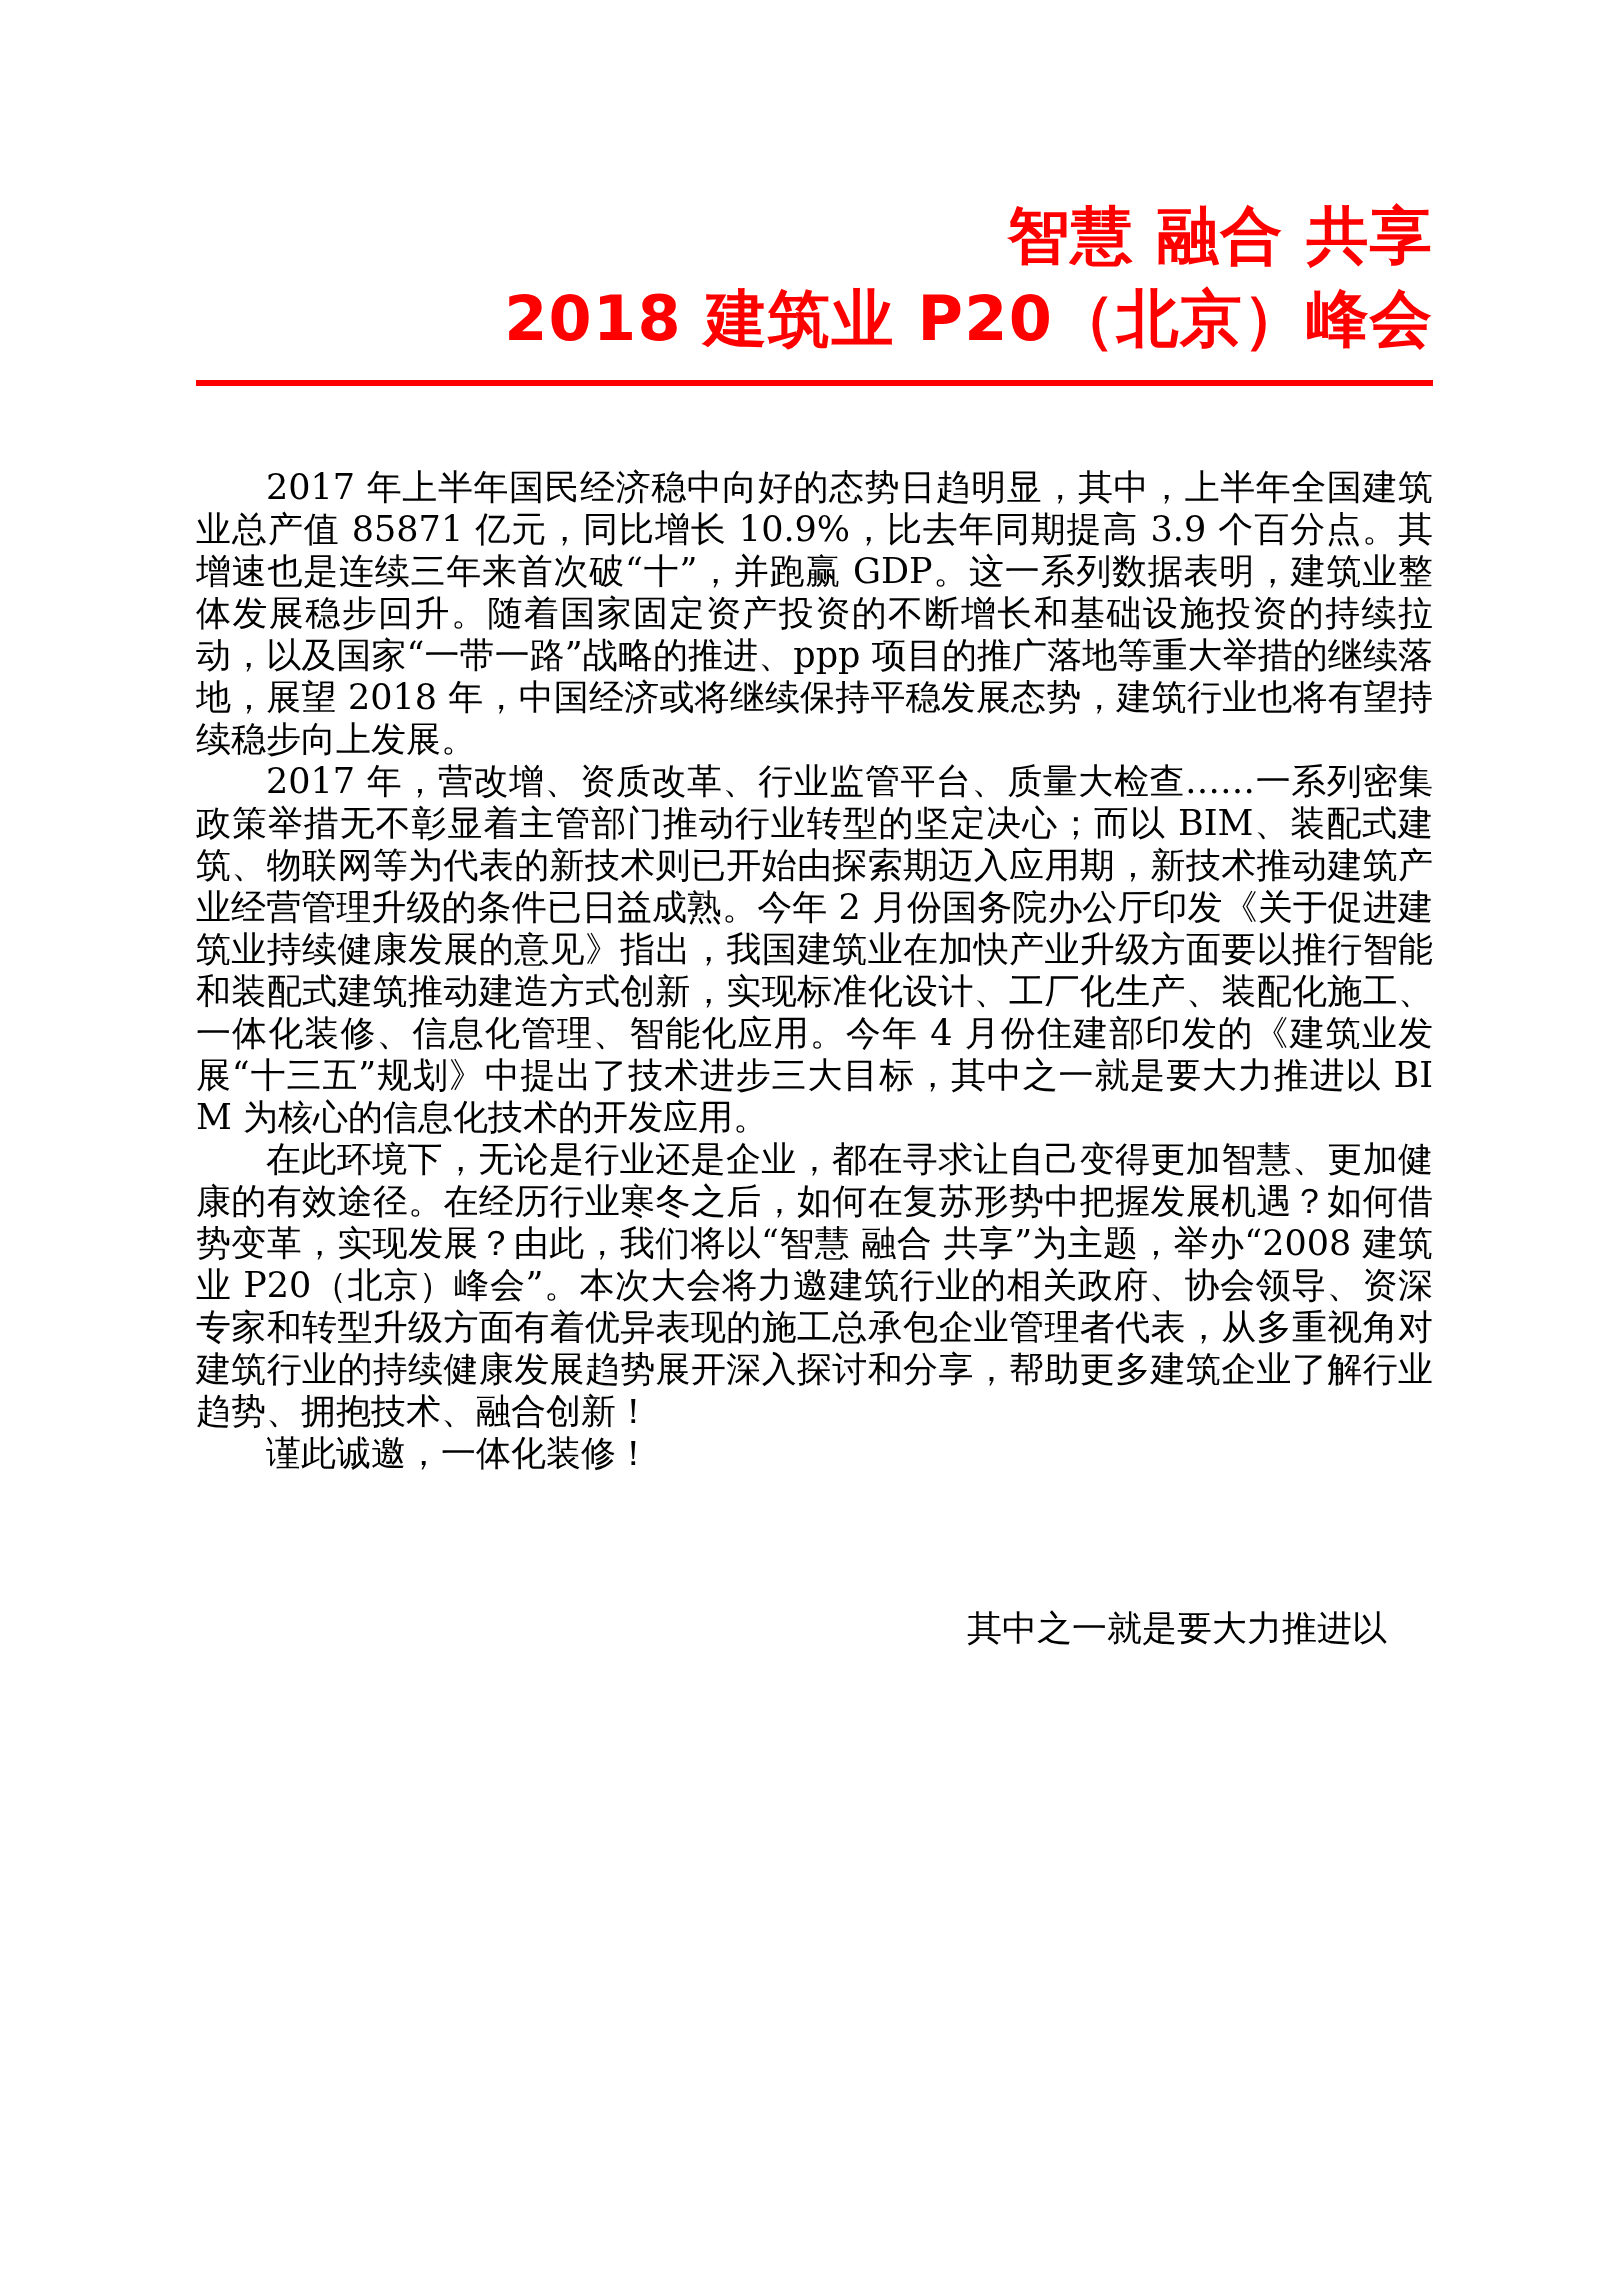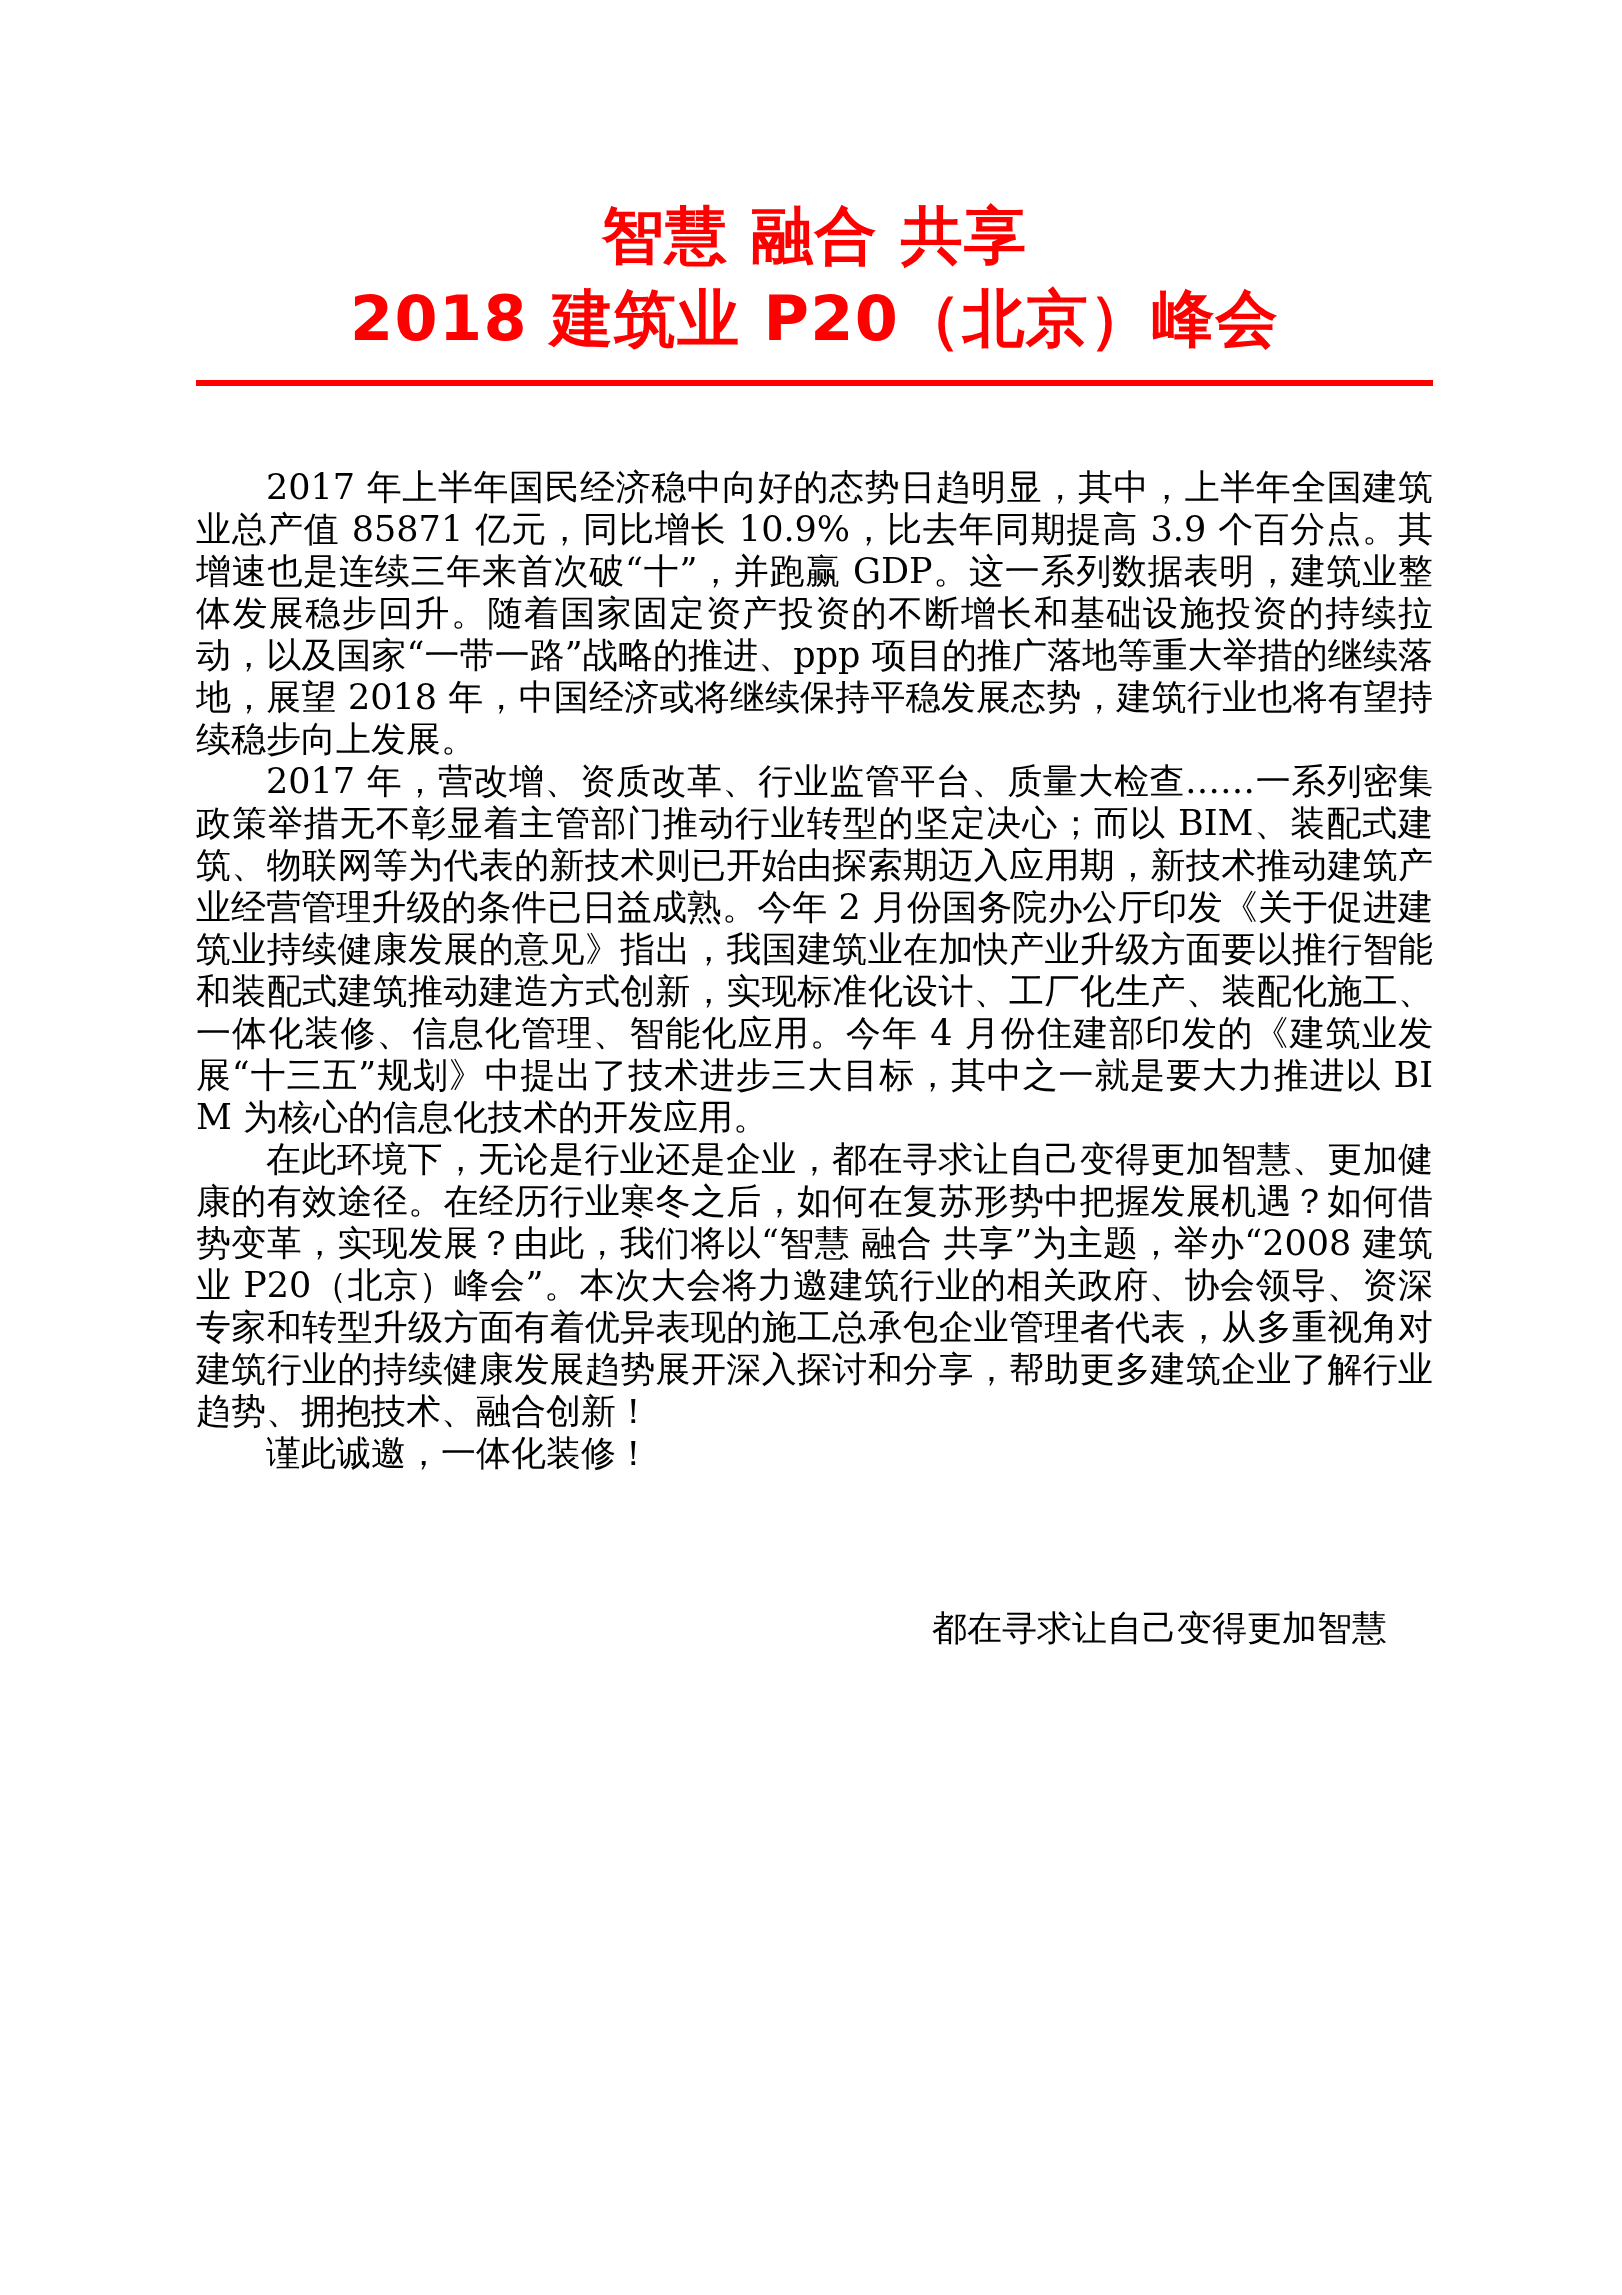--- a/index.html
+++ b/index.html
@@ -19,20 +19,21 @@
   }
   .doc-header { text-align: center; }
   .title-line {
     font-family: "DejaVu Sans", "Liberation Sans", sans-serif;
     font-weight: bold;
     color: var(--accent, #FF0000);
     font-size: 62px;
     line-height: 83px;
     letter-spacing: 1.3px;
     white-space: nowrap;
+    text-align: right;
   }
   .header-rule {
     height: 6.5px;
     background: var(--accent, #FF0000);
     margin-top: 19.6px;
   }
   .letter-body {
     margin-top: 80px;
     font-size: 35px;
     line-height: 42px;
@@ -63,17 +64,17 @@
   </header>
 
   <main class="letter-body">
     <p>2017 年上半年国民经济稳中向好的态势日趋明显，其中，上半年全国建筑业总产值 85871 亿元，同比增长 10.9%，比去年同期提高 3.9 个百分点。其增速也是连续三年来首次破“十”，并跑赢 GDP。这一系列数据表明，建筑业整体发展稳步回升。随着国家固定资产投资的不断增长和基础设施投资的持续拉动，以及国家“一带一路”战略的推进、ppp 项目的推广落地等重大举措的继续落地，展望 2018 年，中国经济或将继续保持平稳发展态势，建筑行业也将有望持续稳步向上发展。</p>
     <p>2017 年，营改增、资质改革、行业监管平台、质量大检查……一系列密集政策举措无不彰显着主管部门推动行业转型的坚定决心；而以 BIM、装配式建筑、物联网等为代表的新技术则已开始由探索期迈入应用期，新技术推动建筑产业经营管理升级的条件已日益成熟。今年 2 月份国务院办公厅印发《关于促进建筑业持续健康发展的意见》指出，我国建筑业在加快产业升级方面要以推行智能和装配式建筑推动建造方式创新，实现标准化设计、工厂化生产、装配化施工、一体化装修、信息化管理、智能化应用。今年 4 月份住建部印发的《建筑业发展“十三五”规划》中提出了技术进步三大目标，其中之一就是要大力推进以 BIM 为核心的信息化技术的开发应用。</p>
     <p>在此环境下，无论是行业还是企业，都在寻求让自己变得更加智慧、更加健康的有效途径。在经历行业寒冬之后，如何在复苏形势中把握发展机遇？如何借势变革，实现发展？由此，我们将以“智慧 融合 共享”为主题，举办“2008 建筑业 P20（北京）峰会”。本次大会将力邀建筑行业的相关政府、协会领导、资深专家和转型升级方面有着优异表现的施工总承包企业管理者代表，从多重视角对建筑行业的持续健康发展趋势展开深入探讨和分享，帮助更多建筑企业了解行业趋势、拥抱技术、融合创新！</p>
     <p>谨此诚邀，一体化装修！</p>
   </main>
 
   <footer class="signature-block">
-    <div>都在寻求让自己变得更加智慧</div>
+    <div>其中之一就是要大力推进以</div>
   </footer>
 
 </div>
 
 
 </body></html>

